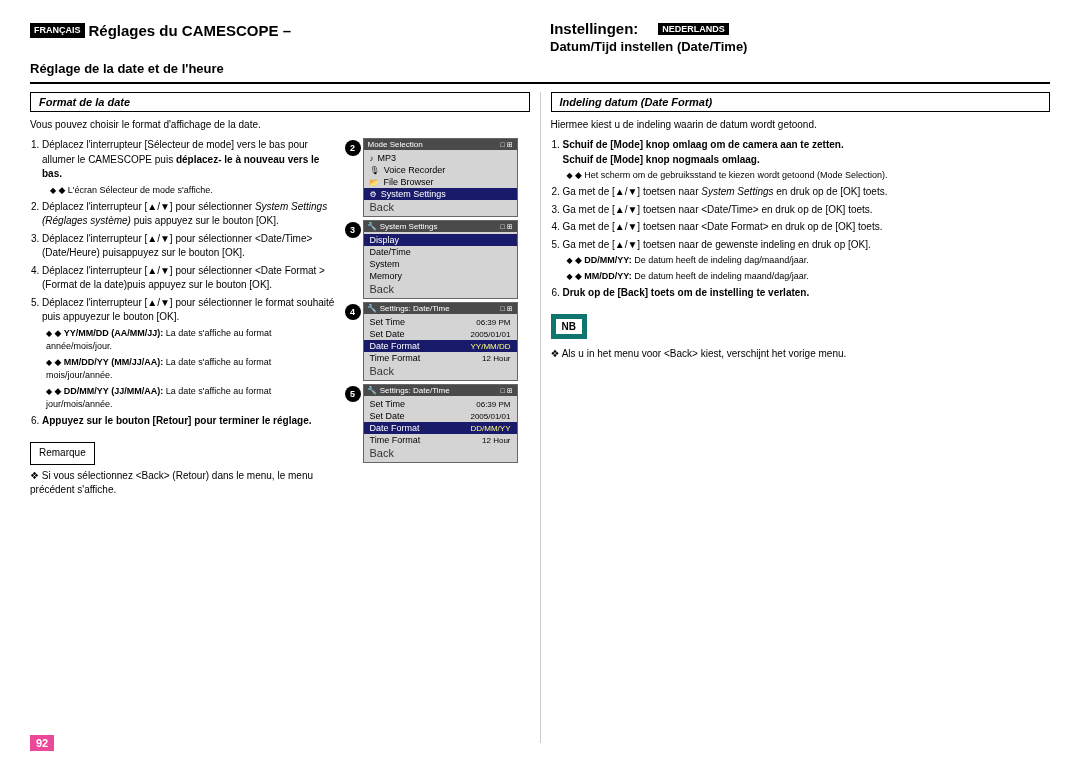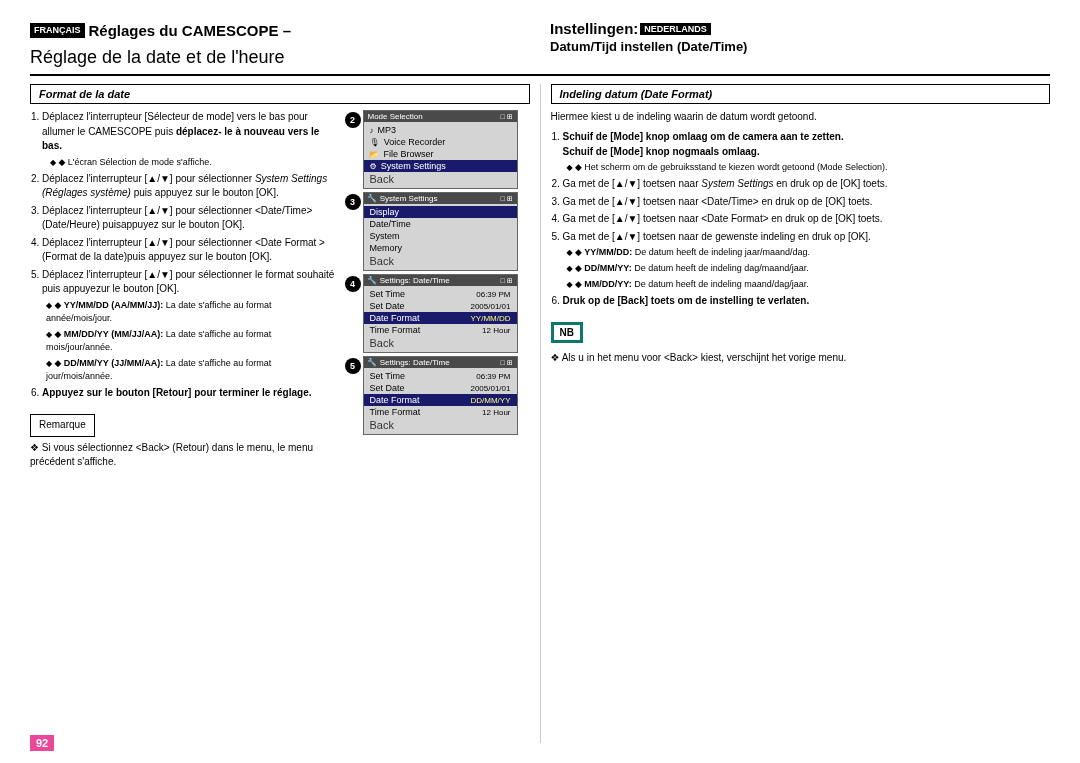--- a/index.html
+++ b/index.html
@@ -52,24 +52,24 @@
     .header-title1 {
       font-size: 15px;
       font-weight: bold;
       display: flex;
       align-items: center;
       flex-wrap: wrap;
       line-height: 1.4;
     }
 
     .header-title2 {
-      font-size: 18px;
-      font-weight: normal;
+      font-size: 13px;
+      font-weight: bold;
       display: block;
-      margin-top: 6px;
+      margin-top: 20px;
     }
 
     .header-right-title {
       font-size: 15px;
       font-weight: bold;
       display: flex;
       align-items: center;
     }
 
     .header-right-subtitle {
@@ -197,21 +197,21 @@
     }
 
     .remarque-note {
       font-size: 10px;
       margin-top: 4px;
       line-height: 1.4;
     }
 
     
     .nb-box {
-      border: 3px solid #0f766e;
+      border: 5px solid #0f766e;
       padding: 2px 6px;
       font-size: 10px;
       font-weight: bold;
       margin-bottom: 4px;
       display: inline-block;
     }
 
     .nb-note {
       font-size: 10px;
       line-height: 1.4;
@@ -282,40 +282,41 @@
   <div class="header">
     <div class="header-left">
       <div class="header-title1">
         <span class="lang-badge">FRANÇAIS</span>
         <span>Réglages du CAMESCOPE –</span>
       </div>
       <span class="header-title2">Réglage de la date et de l'heure</span>
     </div>
     <div class="header-right">
       <div class="header-right-title">
-        <span style="margin-right:2px;">Instellingen:</span>
+        <span style="margin-right:20px;">Instellingen:</span>
         <span class="lang-badge">NEDERLANDS</span>
       </div>
       <span class="header-right-subtitle">Datum/Tijd instellen (Date/Time)</span>
     </div>
   </div>
 
   <div class="main-content">
 
     <div class="col-left">
       <div class="section-header">Format de la date</div>
+      <p class="section-intro">Vous pouvez choisir le format d'affichage de la date.</p>
 
       <div style="display:flex; gap:6px; flex:1;">
 
         <div class="steps steps-text">
           <ol style="padding-left:12px; font-size:10px; line-height:1.45;">
             <li>
               Déplacez l'interrupteur [Sélecteur de mode] vers le bas pour allumer le CAMESCOPE puis <span class="bold">déplacez- le à nouveau vers le bas.</span>
               <ul style="padding-left:8px; list-style:none; margin-top:2px;">
-                <li style="font-size:9px;">◆ L'écran Sélection de mode s'affiche.</li>
+                <li style="font-size:9px;">◆ L'écran Sélecteur de mode s'affiche.</li>
               </ul>
             </li>
             <li style="margin-top:3px;">
               Déplacez l'interrupteur [▲/▼] pour sélectionner <span class="italic">System Settings (Réglages système)</span> puis appuyez sur le bouton [OK].
             </li>
             <li style="margin-top:3px;">
               Déplacez l'interrupteur [▲/▼] pour sélectionner &lt;Date/Time&gt; (Date/Heure) puisappuyez sur le bouton [OK].
             </li>
             <li style="margin-top:3px;">
               Déplacez l'interrupteur [▲/▼] pour sélectionner &lt;Date Format &gt; (Format de la date)puis appuyez sur le bouton [OK].
@@ -458,21 +459,20 @@
           </li>
           <li style="margin-top:3px;">
             Ga met de [▲/▼] toetsen naar &lt;Date/Time&gt; en druk op de [OK] toets.
           </li>
           <li style="margin-top:3px;">
             Ga met de [▲/▼] toetsen naar &lt;Date Format&gt; en druk op de [OK] toets.
           </li>
           <li style="margin-top:3px;">
             Ga met de [▲/▼] toetsen naar de gewenste indeling en druk op [OK].
             <ul style="padding-left:4px; list-style:none; margin-top:2px;">
-              <li style="font-size:9px;">◆ <span class="bold">YY/MM/DD:</span> De datum heeft de indeling jaar/maand/dag.</li>
               <li style="font-size:9px;">◆ <span class="bold">DD/MM/YY:</span> De datum heeft de indeling dag/maand/jaar.</li>
               <li style="font-size:9px;">◆ <span class="bold">MM/DD/YY:</span> De datum heeft de indeling maand/dag/jaar.</li>
             </ul>
           </li>
           <li style="margin-top:3px;">
             <span class="bold">Druk op de [Back] toets om de instelling te verlaten.</span>
           </li>
         </ol>
       </div>
 

